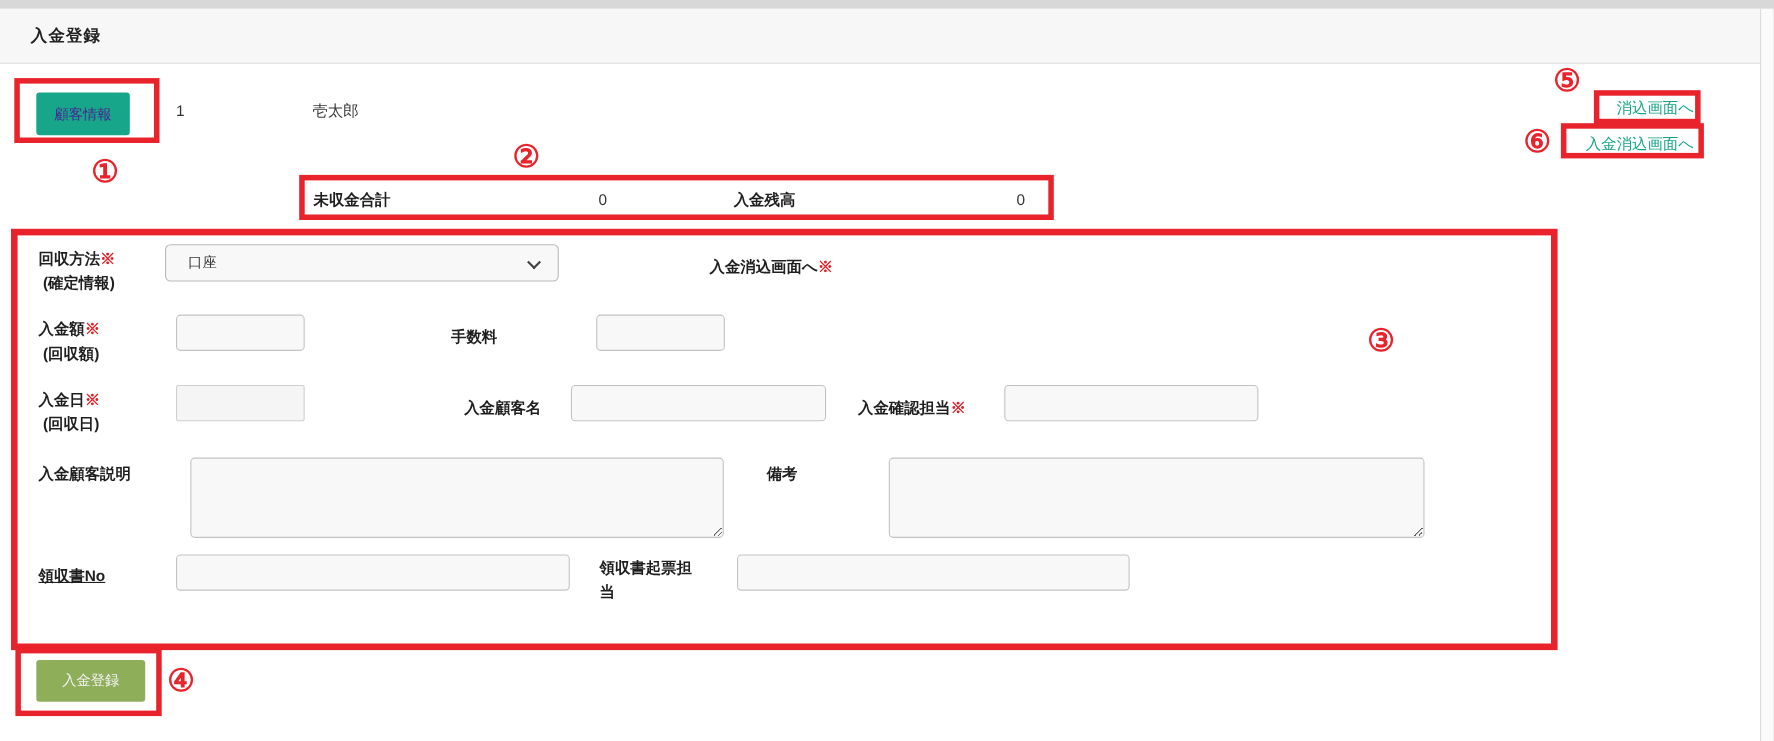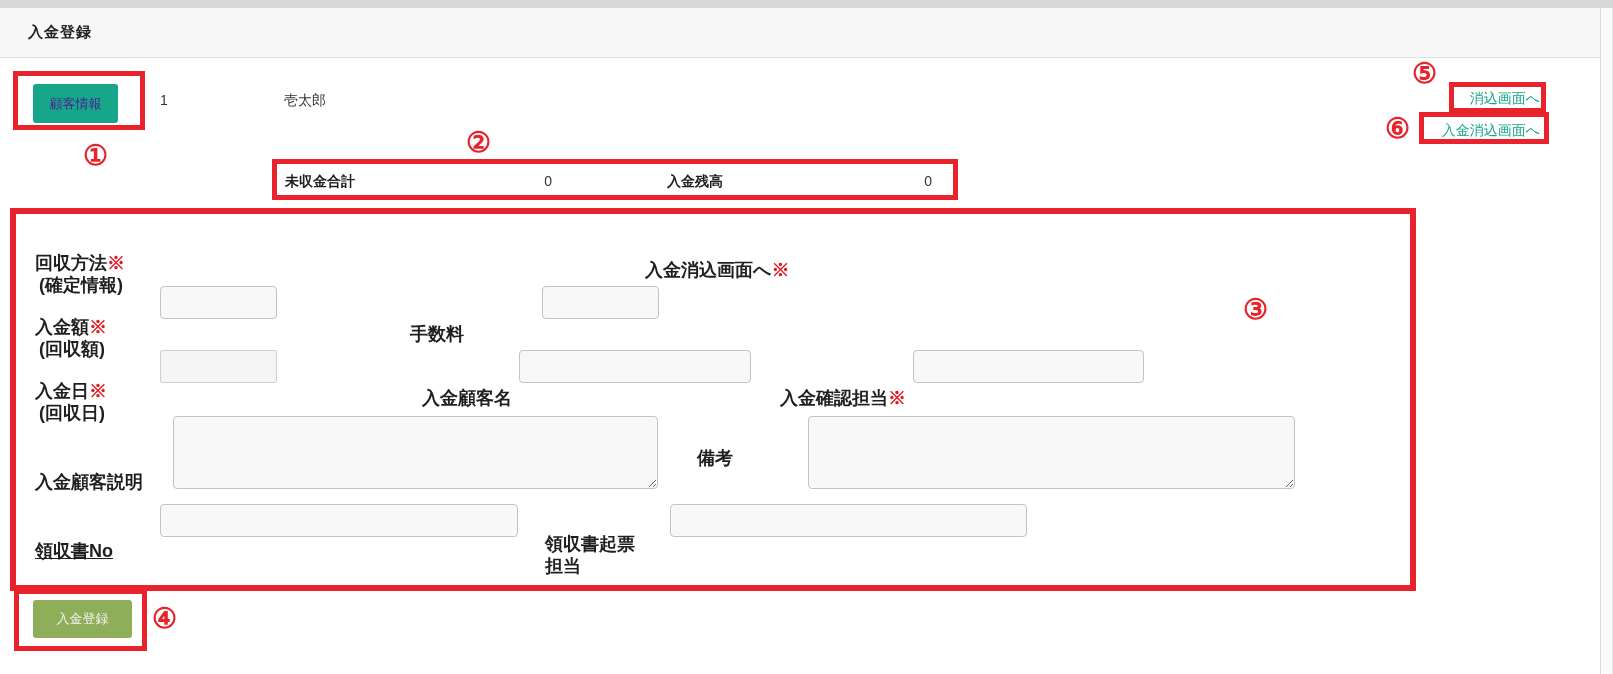--- a/index.html
+++ b/index.html
@@ -32,21 +32,21 @@
 
   .plain-text{position:absolute;font-size:14px;color:#333;}
 
   .link{position:absolute;font-size:14px;color:var(--teal);cursor:pointer;white-space:nowrap;}
 
   
   .sum-label{position:absolute;font-size:14px;font-weight:bold;color:var(--label);}
   .sum-value{position:absolute;font-size:14px;color:#333;text-align:right;width:72px;}
 
   
-  .f-label{position:absolute;font-size:18px;font-weight:bold;color:var(--label);line-height:22px;margin-top:28px;}
+  .f-label{position:absolute;font-size:14px;font-weight:bold;color:var(--label);line-height:22px;}
   .f-label .req{color:#e01c24;font-weight:bold;}
   .f-sub{display:block;font-weight:bold;padding-left:4px;}
 
   
   .sel{position:absolute;height:34px;background:var(--input-bg);border:1px solid #b9b9b9;border-radius:5px;display:flex;align-items:center;padding:0 34px 0 20px;cursor:pointer;}
   .sel .sel-text{font-size:13px;color:#3a3a3a;}
   .chev{position:absolute;right:17px;top:11px;width:9px;height:9px;border-right:2px solid #444;border-bottom:2px solid #444;transform:rotate(45deg);}
 
   input.f-input{position:absolute;height:33px;background:var(--input-bg);border:1px solid var(--input-border);border-radius:4px;padding:0 8px;font-size:13px;color:#333;font-family:inherit;}
   input.f-input.square{border-radius:2px;border-color:#cfcfcf;background:#f5f5f5;}
@@ -74,20 +74,24 @@
 
   <span class="sum-label" style="left:285px;top:173px;">未収金合計</span>
   <span class="sum-value" style="left:480px;top:173px;">0</span>
   <span class="sum-label" style="left:667px;top:173px;">入金残高</span>
   <span class="sum-value" style="left:860px;top:173px;">0</span>
 
   <div class="f-label" style="left:35px;top:224px;">
     <span>回収方法</span><span class="req">※</span>
     <span class="f-sub">(確定情報)</span>
   </div>
+  <div class="sel" style="left:150px;top:222px;width:358px;">
+    <span class="sel-text">口座</span>
+    <span class="chev"></span>
+  </div>
 
   <div class="f-label" style="left:645px;top:231px;">
     <span>入金消込画面へ</span><span class="req">※</span>
   </div>
 
   <div class="f-label" style="left:35px;top:288px;">
     <span>入金額</span><span class="req">※</span>
     <span class="f-sub">(回収額)</span>
   </div>
   <input class="f-input" style="left: 160px; top: 286px; width: 117px;" value="">
@@ -102,21 +106,21 @@
   <input class="f-input square" style="left: 160px; top: 350px; width: 117px;" value="">
 
   <div class="f-label" style="left:422px;top:359px;">入金顧客名</div>
   <input class="f-input" style="left: 519px; top: 350px; width: 232px;" value="">
 
   <div class="f-label" style="left:780px;top:359px;">
     <span>入金確認担当</span><span class="req">※</span>
   </div>
   <input class="f-input" style="left: 913px; top: 350px; width: 231px;" value="">
 
-  <div class="f-label" style="left:35px;top:443px;">入金顧客説明</div>
+  <div class="f-label" style="left:35px;top:419px;">入金顧客説明</div>
   <textarea class="f-area" style="left: 173px; top: 416px; width: 485px; height: 73px;"></textarea>
 
   <div class="f-label" style="left:697px;top:419px;">備考</div>
   <textarea class="f-area" style="left: 808px; top: 416px; width: 487px; height: 73px;"></textarea>
 
   <div class="f-label" style="left:35px;top:512px;text-decoration:underline;">領収書No</div>
   <input class="f-input" style="left: 160px; top: 504px; width: 358px;" value="">
 
   <div class="f-label" style="left:545px;top:505px;width:90px;">領収書起票担当</div>
   <input class="f-input" style="left: 670px; top: 504px; width: 357px;" value="">

